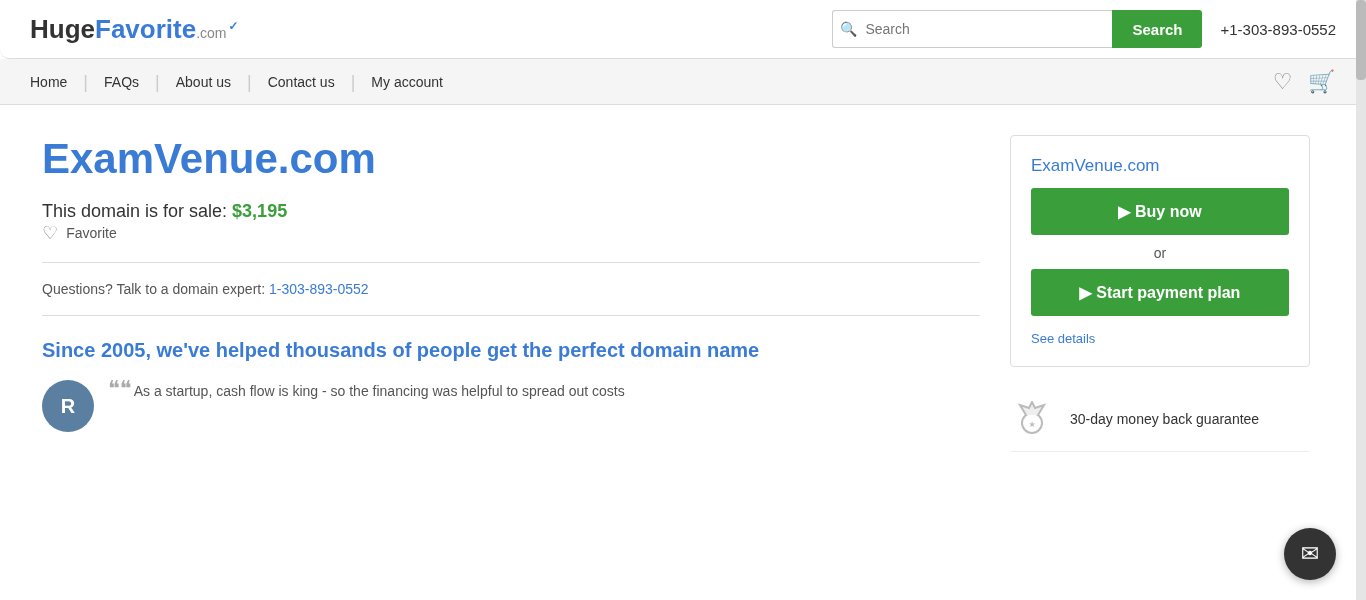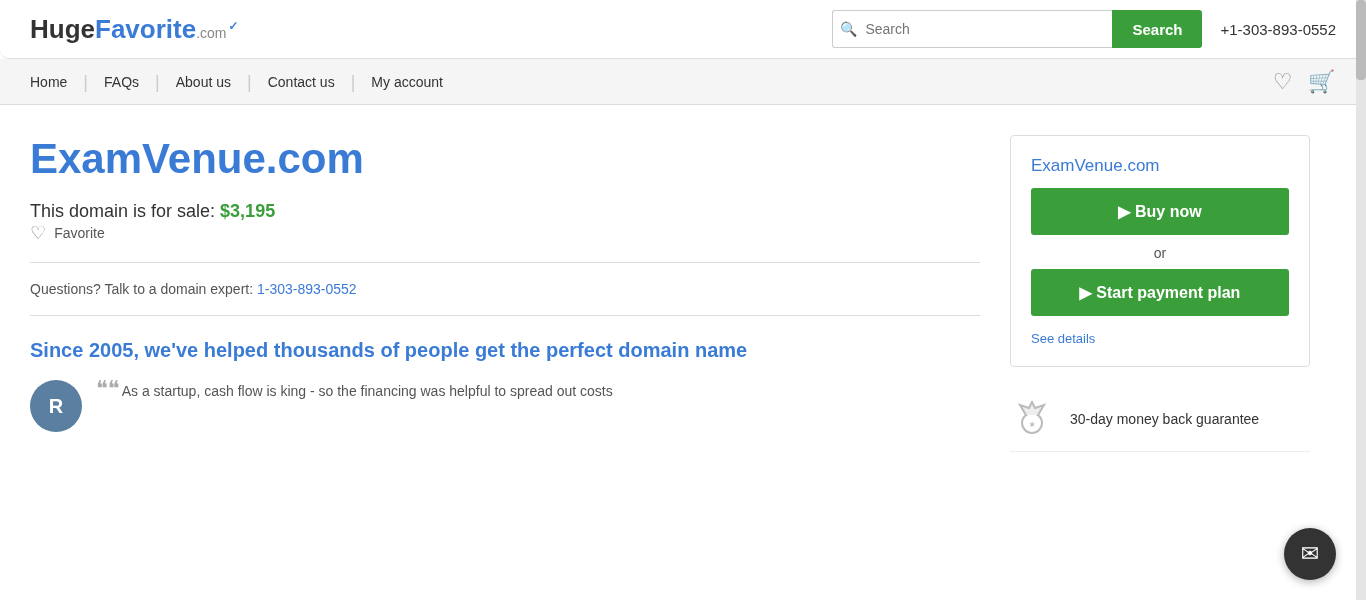--- a/index.html
+++ b/index.html
@@ -117,21 +117,21 @@
     }
     .nav-icon {
       color: #888;
       font-size: 22px;
       cursor: pointer;
     }
 
     
     .main {
       display: flex;
-      padding: 30px 30px 20px 30px;
+      padding: 30px 30px 20px 42px;
       gap: 30px;
       max-width: 1340px;
     }
     .main-left {
       flex: 1;
     }
     .domain-title {
       color: #3a7bd5;
       font-size: 42px;
       font-weight: bold;

